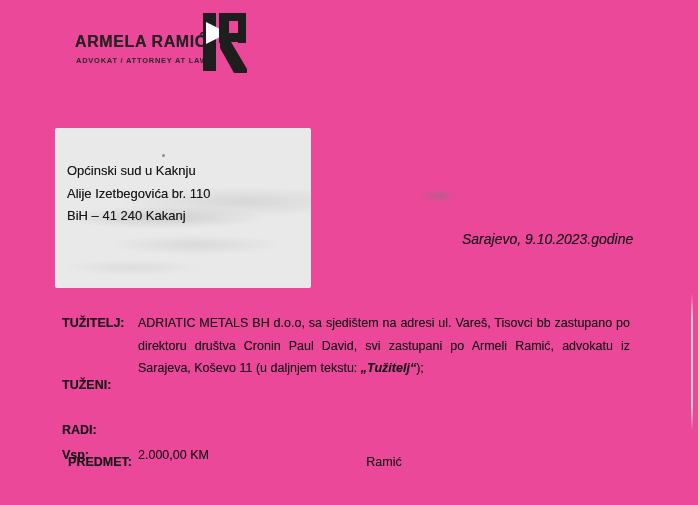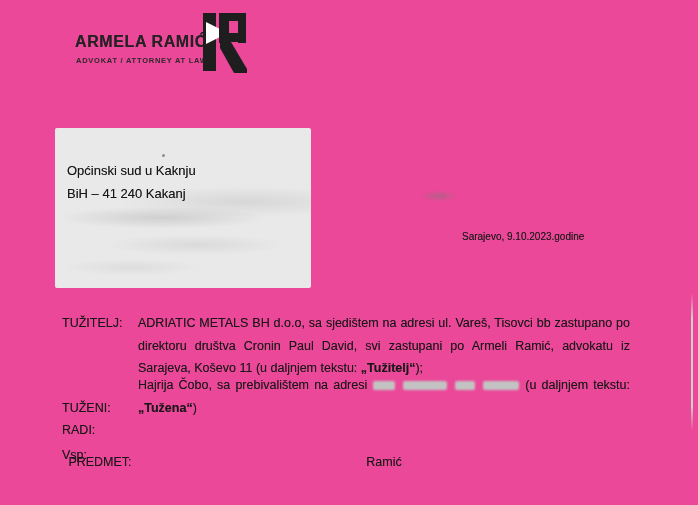--- a/index.html
+++ b/index.html
@@ -40,42 +40,43 @@
     font-size:13px;line-height:22.5px;color:#161616;
     text-shadow:0 0 .4px rgba(0,0,0,.45);
   }
   .artifact-dot{
     position:absolute;left:107px;top:26px;width:3px;height:3px;
     background:#8d8d8d;border-radius:50%;filter:blur(.4px);
   }
   
   .dateline{
     position:absolute;left:462px;top:231px;
-    font-size:10px;color:#1a1a1a;white-space:nowrap;
+    font-size:14px;color:#1a1a1a;white-space:nowrap;
     text-shadow:0 0 .4px rgba(0,0,0,.45);
+    font-style:italic;
   }
   .smudge{
     position:absolute;left:420px;top:191px;width:38px;height:10px;
     background:radial-gradient(ellipse at center, rgba(120,120,120,.5), transparent 72%);
     filter:blur(1px);
   }
   .scan-edge{
     position:absolute;left:691px;top:293px;width:2px;height:138px;
     background:linear-gradient(to bottom, transparent, #cfcfcf 18%, #cfcfcf 82%, transparent);
   }
   
   .row{
     position:absolute;left:62px;display:flex;
     font-size:12.5px;line-height:22.5px;color:#181818;
     text-shadow:0 0 .4px rgba(0,0,0,.4);
   }
-  .row .lbl{flex:0 0 76px;font-weight:normal;white-space:nowrap;}
+  .row .lbl{flex:0 0 76px;font-weight:bold;white-space:nowrap;}
   .row .val{width:492px;}
   .val.just{text-align:justify;}
-  .bi{font-weight:bold;}
+  .bi{font-weight:bold;font-style:italic;}
   .row-tuzitelj{top:312px;}
   .row-tuzeni{top:374px;align-items:flex-end;}
   .row-radi{top:419px;flex-direction:column;}
   .row-vsp{top:444px;}
   .row-predmet{top:451px;text-align:center;}
   
   .red-blob{
     display:inline-block;height:9px;border-radius:2px;
     background:#c3c3c3;filter:blur(1.3px);
     position:relative;top:1px;
@@ -100,46 +101,47 @@
       <rect x="16" y="2" width="27" height="8" fill="#1e1e1e"></rect>
       <rect x="35" y="2" width="8" height="30" fill="#1e1e1e"></rect>
       <rect x="16" y="22" width="27" height="9" fill="#1e1e1e"></rect>
       <polygon points="17,31 28,31 44,58 44,62 31,62 17,37" fill="#1e1e1e"></polygon>
     </svg>
   </div>
 
   <div class="scan-block">
     <div class="addr">
       <div>Općinski sud u Kaknju</div>
+      <div>Alije Izetbegovića br. 110</div>
       <div>BiH – 41 240 Kakanj</div>
     </div>
     <div class="artifact-dot"></div>
   </div>
 
   <div class="smudge"></div>
   <div class="scan-edge"></div>
 
   <div class="dateline">Sarajevo, 9.10.2023.godine</div>
 
   <div class="row row-tuzitelj">
     <div class="lbl">TUŽITELJ:</div>
     <div class="val just"><span>ADRIATIC METALS BH d.o.o, sa sjedištem na adresi ul. Vareš, Tisovci bb zastupano po direktoru društva Cronin Paul David, svi zastupani po Armeli Ramić, advokatu iz Sarajeva, Koševo 11 (u daljnjem tekstu: </span><span class="bi">„Tužitelj“</span><span>);</span></div>
   </div>
 
   <div class="row row-tuzeni">
     <div class="lbl">TUŽENI:</div>
-    <div class="val just"><span>Hajrija Čobo, sa prebivalištem na adresi</span><span><span class="red-blob rb1"></span><span class="red-blob rb2"></span><span class="red-blob rb3"></span><span class="red-blob rb4"></span></span><span>(u daljnjem tekstu: </span><span class="bi">„Tužena“</span><span>)</span></div>
   </div>
 
   <div class="row row-radi">
     <div class="lbl">RADI:</div>
   </div>
 
   <div class="row row-vsp">
     <div class="lbl">Vsp:</div>
+    <div class="val">2.000,00 KM</div>
   </div>
 
   <div class="row row-predmet">
     <div class="lbl">PREDMET:</div>
     <div class="val">Ramić</div>
   </div>
 
 </div>
 
 </body></html>

